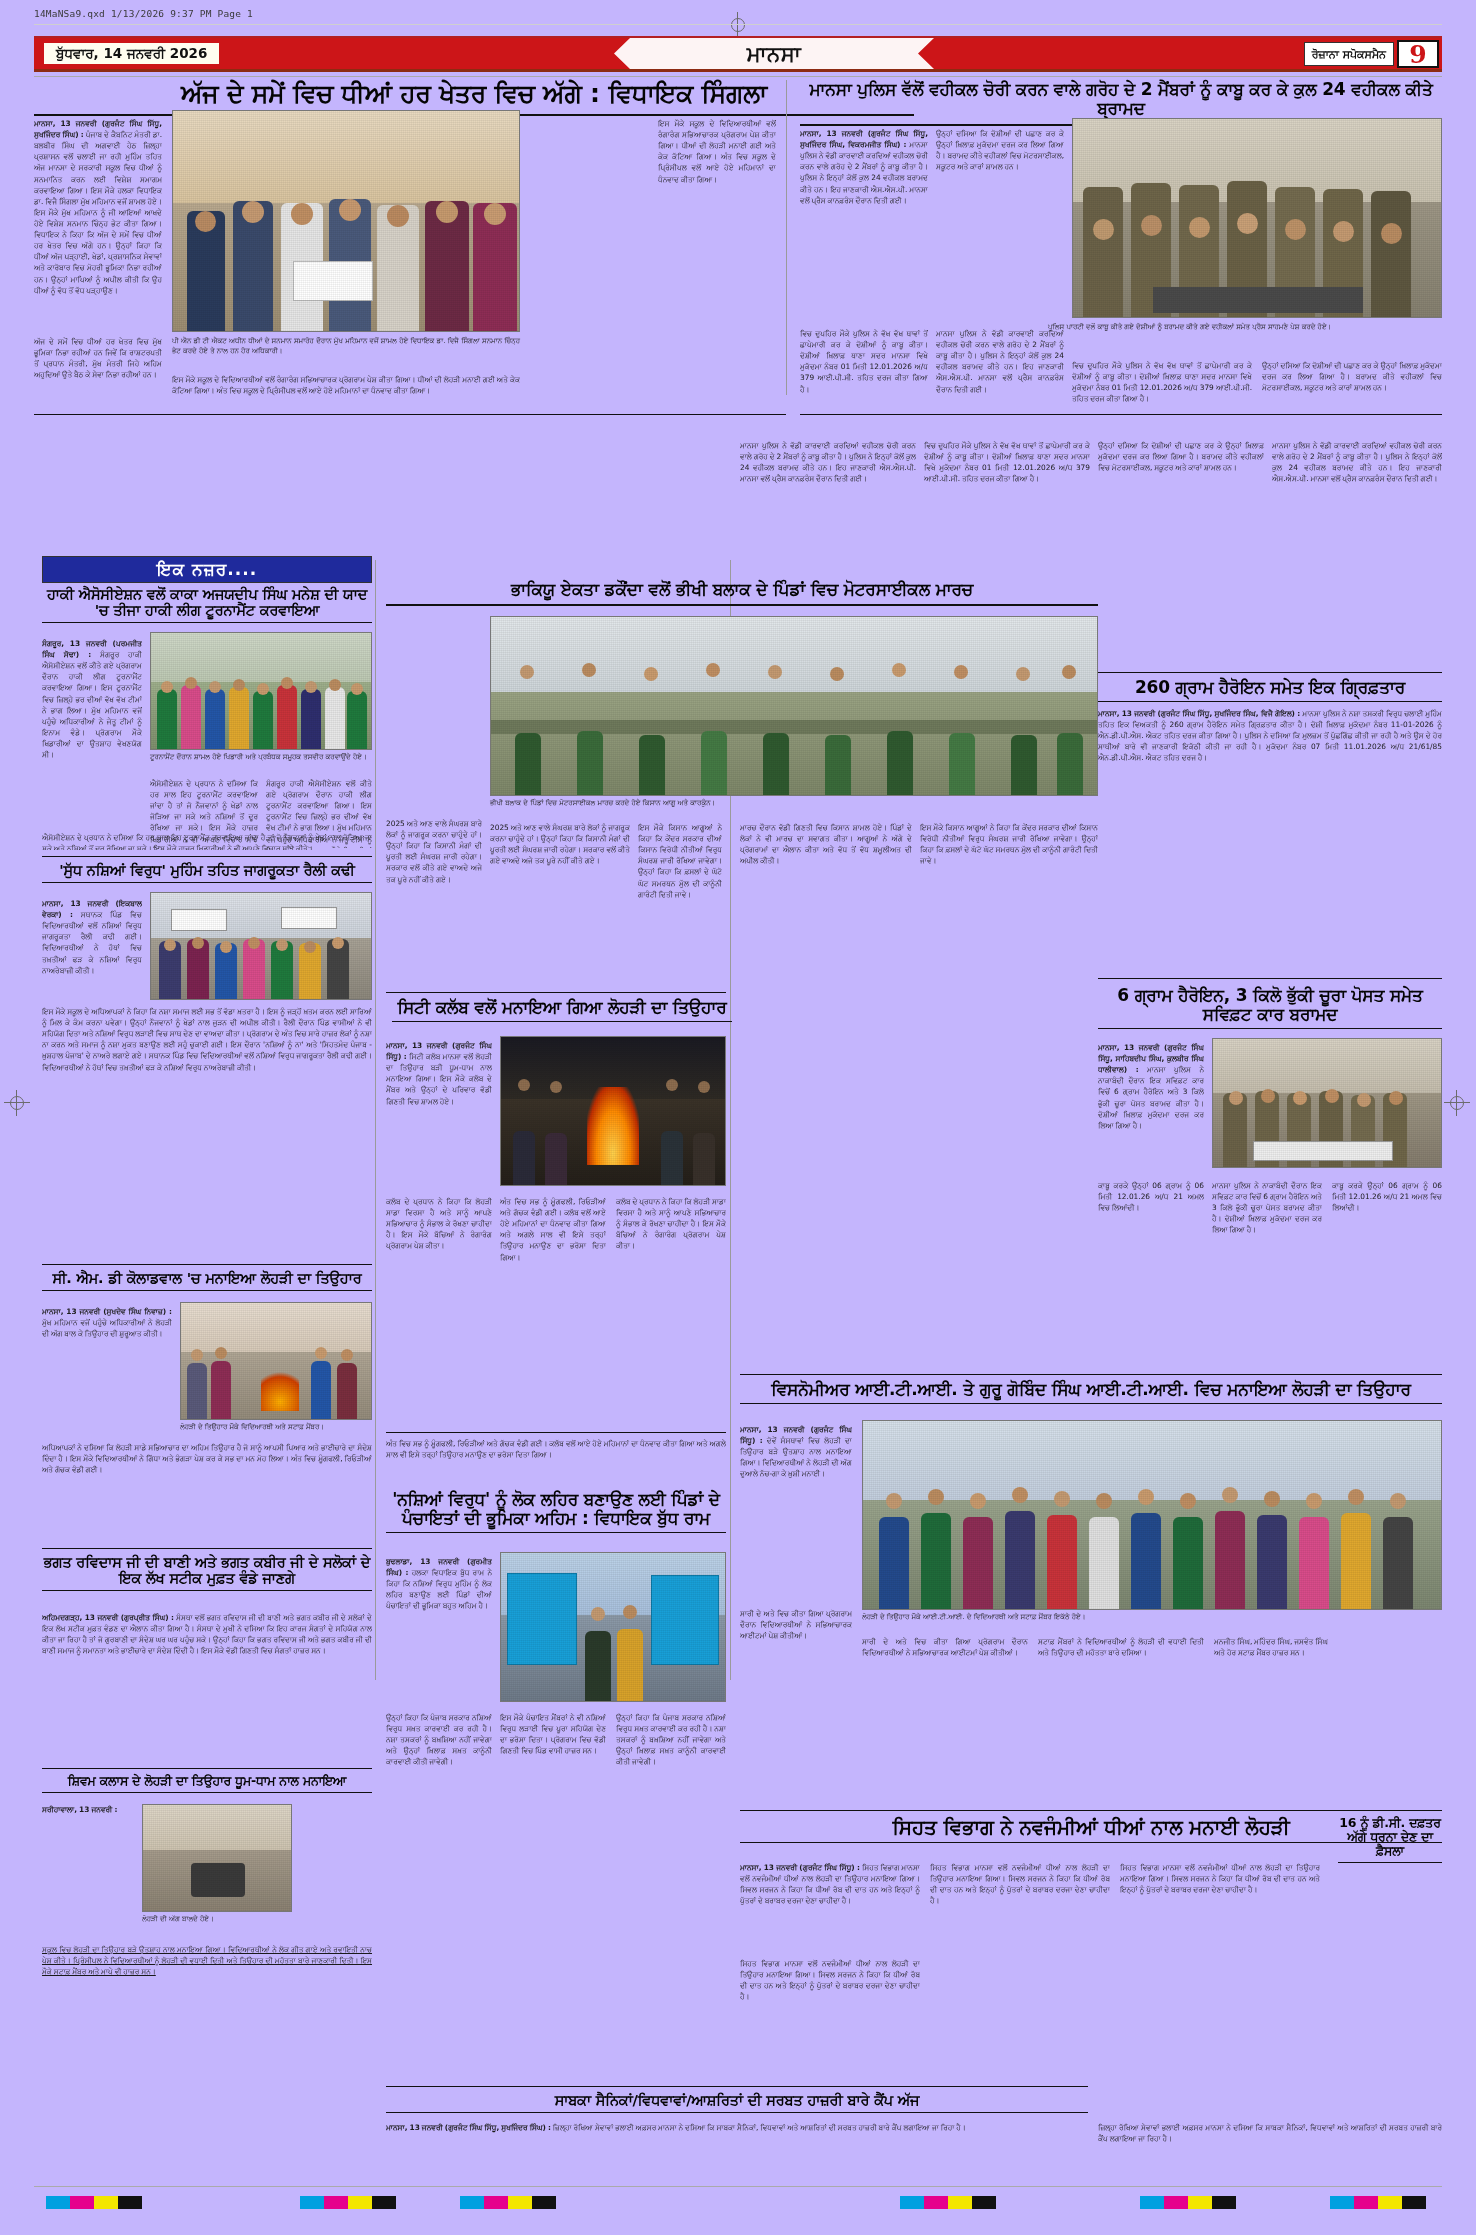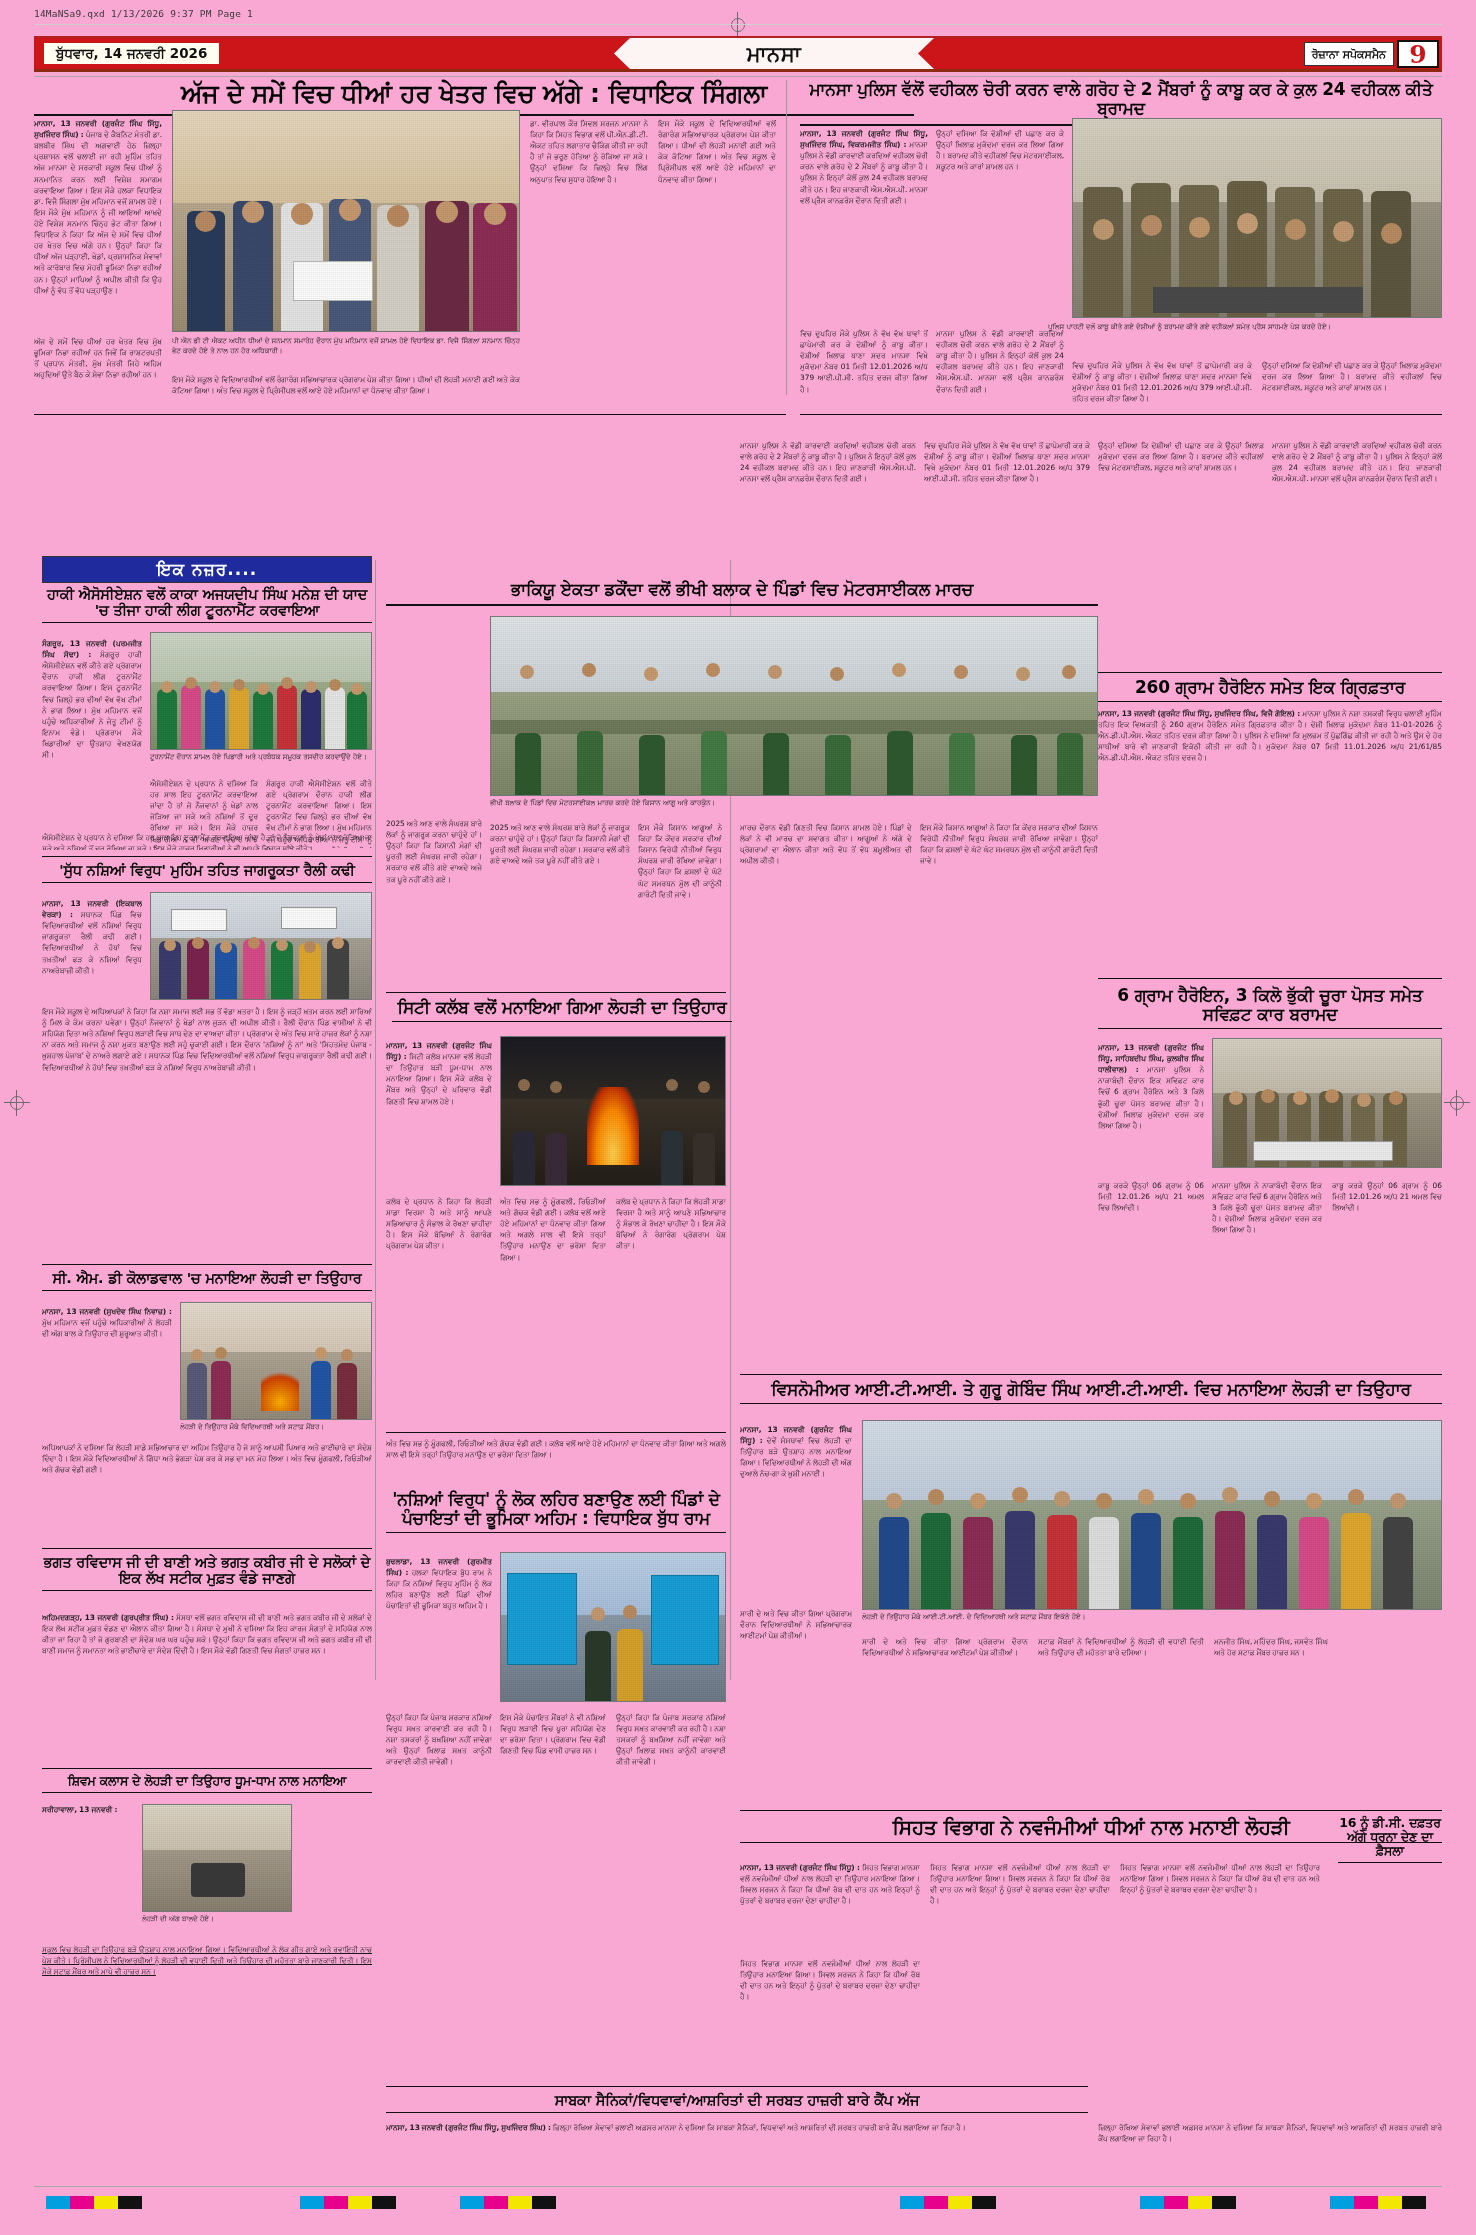--- a/index.html
+++ b/index.html
@@ -6,21 +6,21 @@
   html, body { margin: 0; padding: 0; }
   body {
     width: 1476px; height: 2235px;
     background: #ffffff;
     font-family: "DejaVu Sans", "Liberation Sans", sans-serif;
     position: relative;
     overflow: hidden;
   }
   .page {
     position: absolute; left: 0; top: 0; width: 1476px; height: 2235px;
-    background: #f9a8d4;
+    background: #c4b5fd;
   }
 
   
   .slug {
     position: absolute; left: 34px; top: 8px;
     font-size: 9.5px; color: #3a3a3a; letter-spacing: .2px;
     font-family: "DejaVu Sans Mono", "Liberation Mono", monospace;
   }
   
   .regmark { position: absolute; width: 26px; height: 26px; }
@@ -186,21 +186,20 @@
     <div class="fig" style="left:204px;width:42px;height:126px;background:#d7d2c8"></div>
     <div class="head" style="left:214px;top:94px;width:22px;height:22px;background:#bb8a60"></div>
     <div class="fig" style="left:252px;width:44px;height:130px;background:#6d2a45"></div>
     <div class="head" style="left:263px;top:90px;width:22px;height:22px;background:#c69a6e"></div>
     <div class="fig" style="left:300px;width:44px;height:128px;background:#8e2d55"></div>
     <div class="head" style="left:311px;top:92px;width:22px;height:22px;background:#c99c72"></div>
     <div style="position:absolute;left:120px;top:150px;width:80px;height:40px;background:#fff;border:1px solid #bbb"></div>
   </div>
   <div class="sec caption" style="left:172px;top:336px;width:348px;">ਪੀ ਐਨ ਡੀ ਟੀ ਐਕਟ ਅਧੀਨ ਧੀਆਂ ਦੇ ਸਨਮਾਨ ਸਮਾਰੋਹ ਦੌਰਾਨ ਮੁੱਖ ਮਹਿਮਾਨ ਵਜੋਂ ਸ਼ਾਮਲ ਹੋਏ ਵਿਧਾਇਕ ਡਾ. ਵਿਜੈ ਸਿੰਗਲਾ ਸਨਮਾਨ ਚਿੰਨ੍ਹ ਭੇਟ ਕਰਦੇ ਹੋਏ ਤੇ ਨਾਲ ਹਨ ਹੋਰ ਅਧਿਕਾਰੀ।</div>
 
-  <div class="sec body-col" style="left:530px;top:118px;width:118px;height:260px;">ਡਾ. ਵੀਰਪਾਲ ਕੌਰ ਸਿਵਲ ਸਰਜਨ ਮਾਨਸਾ ਨੇ ਕਿਹਾ ਕਿ ਸਿਹਤ ਵਿਭਾਗ ਵਲੋਂ ਪੀ.ਐਨ.ਡੀ.ਟੀ. ਐਕਟ ਤਹਿਤ ਲਗਾਤਾਰ ਚੈਕਿੰਗ ਕੀਤੀ ਜਾ ਰਹੀ ਹੈ ਤਾਂ ਜੋ ਭਰੂਣ ਹੱਤਿਆ ਨੂੰ ਰੋਕਿਆ ਜਾ ਸਕੇ। ਉਨ੍ਹਾਂ ਦਸਿਆ ਕਿ ਜ਼ਿਲ੍ਹੇ ਵਿਚ ਲਿੰਗ ਅਨੁਪਾਤ ਵਿਚ ਸੁਧਾਰ ਹੋਇਆ ਹੈ।</div>
   <div class="sec body-col" style="left:658px;top:118px;width:118px;height:260px;">ਇਸ ਮੌਕੇ ਸਕੂਲ ਦੇ ਵਿਦਿਆਰਥੀਆਂ ਵਲੋਂ ਰੰਗਾਰੰਗ ਸਭਿਆਚਾਰਕ ਪ੍ਰੋਗਰਾਮ ਪੇਸ਼ ਕੀਤਾ ਗਿਆ। ਧੀਆਂ ਦੀ ਲੋਹੜੀ ਮਨਾਈ ਗਈ ਅਤੇ ਕੇਕ ਕੱਟਿਆ ਗਿਆ। ਅੰਤ ਵਿਚ ਸਕੂਲ ਦੇ ਪ੍ਰਿੰਸੀਪਲ ਵਲੋਂ ਆਏ ਹੋਏ ਮਹਿਮਾਨਾਂ ਦਾ ਧੰਨਵਾਦ ਕੀਤਾ ਗਿਆ।</div>
   <div class="sec body-col" style="left:34px;top:336px;width:128px;height:70px;">ਅੱਜ ਦੇ ਸਮੇਂ ਵਿਚ ਧੀਆਂ ਹਰ ਖੇਤਰ ਵਿਚ ਮੁੱਖ ਭੂਮਿਕਾ ਨਿਭਾ ਰਹੀਆਂ ਹਨ ਜਿਵੇਂ ਕਿ ਰਾਸ਼ਟਰਪਤੀ ਤੋਂ ਪ੍ਰਧਾਨ ਮੰਤਰੀ, ਮੁੱਖ ਮੰਤਰੀ ਜਿਹੇ ਅਹਿਮ ਅਹੁਦਿਆਂ ਉਤੇ ਬੈਠ ਕੇ ਸੇਵਾ ਨਿਭਾ ਰਹੀਆਂ ਹਨ।</div>
   <div class="sec body-col" style="left:172px;top:374px;width:348px;height:36px;">ਇਸ ਮੌਕੇ ਸਕੂਲ ਦੇ ਵਿਦਿਆਰਥੀਆਂ ਵਲੋਂ ਰੰਗਾਰੰਗ ਸਭਿਆਚਾਰਕ ਪ੍ਰੋਗਰਾਮ ਪੇਸ਼ ਕੀਤਾ ਗਿਆ। ਧੀਆਂ ਦੀ ਲੋਹੜੀ ਮਨਾਈ ਗਈ ਅਤੇ ਕੇਕ ਕੱਟਿਆ ਗਿਆ। ਅੰਤ ਵਿਚ ਸਕੂਲ ਦੇ ਪ੍ਰਿੰਸੀਪਲ ਵਲੋਂ ਆਏ ਹੋਏ ਮਹਿਮਾਨਾਂ ਦਾ ਧੰਨਵਾਦ ਕੀਤਾ ਗਿਆ।</div>
 
   <div class="vrule" style="left:786px;top:80px;height:315px;"></div>
   <div class="vrule" style="left:375px;top:560px;height:1120px;"></div>
   <div class="vrule" style="left:730px;top:560px;height:1120px;"></div>
   <div class="vrule" style="left:372px;top:80px;height:0;"></div>
 
   <div class="sec" style="left:800px;top:80px;width:642px;">

